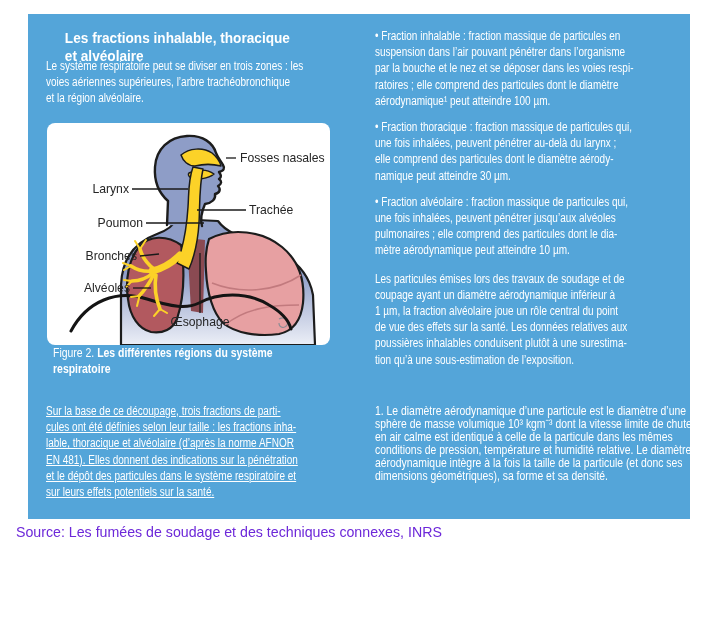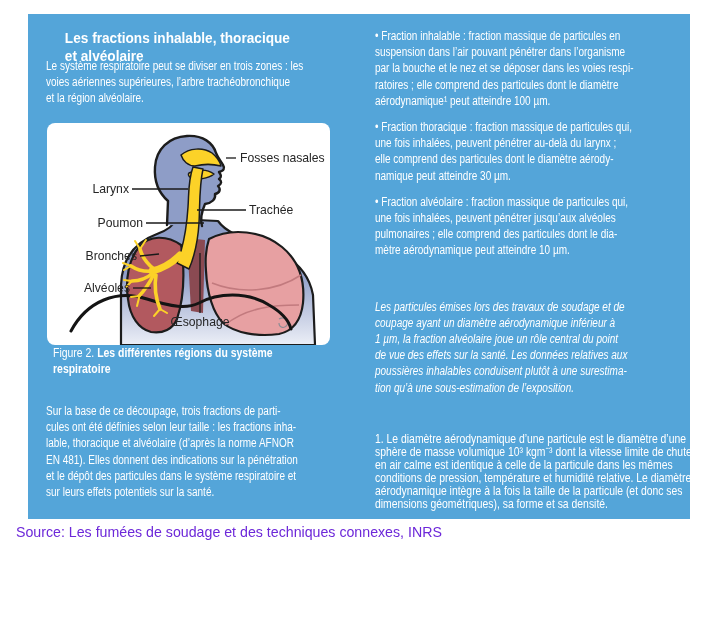--- a/index.html
+++ b/index.html
@@ -8,27 +8,27 @@
   .panel{position:absolute;left:28px;top:14px;width:662px;height:505px;
          background:var(--c-panel,#54a5d9);color:#fff;}
   .col-left{position:absolute;left:18px;top:0;width:314px;height:505px;}
   .col-right{position:absolute;left:347px;top:14px;width:306px;}
   .title{position:absolute;left:0;top:15px;width:314px;
          font-size:15.5px;font-weight:bold;line-height:18px;}
   .title>div{transform:scaleX(.88);transform-origin:50% 50%;white-space:nowrap;}
   .body-txt{font-size:12.5px;line-height:16.2px;}
   .body-txt>div{white-space:nowrap;transform:scaleX(.8);transform-origin:0 50%;}
   .para1{position:absolute;left:0;top:44px;width:314px;}
-  .para2{position:absolute;left:0;top:389px;width:314px;}
+  .para2{position:absolute;left:0;top:389px;width:314px;text-decoration:underline;}
   .figure-box{position:absolute;left:1px;top:109px;width:283px;height:222px;background:#ffffff;border-radius:8px;}
   .figure-box svg{display:block;width:283px;height:222px;}
   .caption{position:absolute;left:7px;top:332px;width:300px;font-size:12.3px;line-height:15.5px;}
   .cap-ln{white-space:nowrap;transform:scaleX(.85);transform-origin:0 50%;}
   .bullet{margin:0 0 10px 0;}
-  .rpara{margin:40px 0 0 0;font-style:italic;}
+  .rpara{margin:12px 0 0 0;}
   .footnote{margin-top:36px;font-size:13px;line-height:13.1px;}
   .footnote>div{white-space:nowrap;transform:scaleX(.8);transform-origin:0 50%;}
   .source{position:absolute;left:16px;top:524px;font-size:14.2px;color:#6d28d9;white-space:nowrap;}
   .fig-label{font-size:12.2px;fill:#262626;}
 </style>
 </head>
 <body>
 
 <div class="stage">
   <div class="panel">

